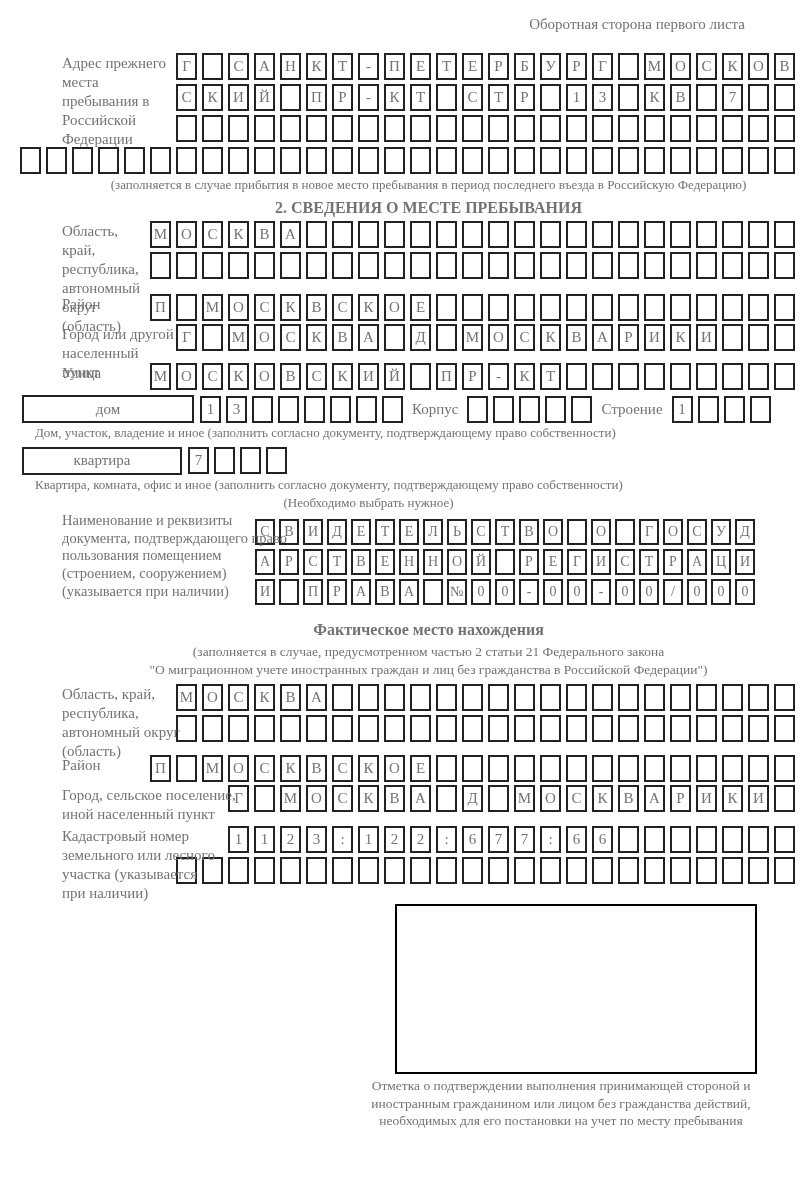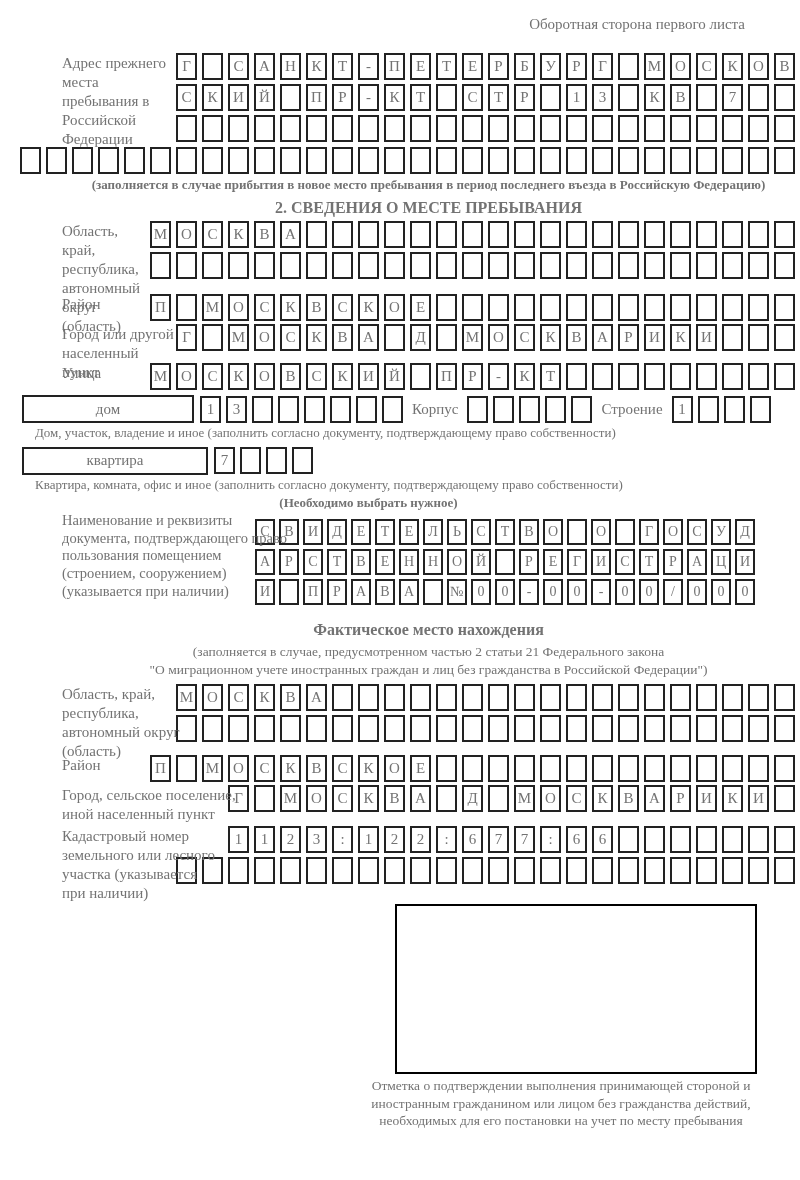--- a/index.html
+++ b/index.html
@@ -18,28 +18,28 @@
     font-size:15px;line-height:1;background:#fff;
   }
   .cells.small{gap:4px;}
   .cells.small .cell{width:20px;height:26px;font-size:14px;}
   .cellgroup{display:flex;flex-direction:column;gap:4px;align-items:flex-end;margin-left:auto;}
   
   .frow{position:relative;display:flex;margin-bottom:3px;}
   .flabel{position:absolute;left:0;top:1px;font-size:15px;line-height:1.26;}
   .fullrow{margin-left:-57px;margin-top:4px;}
   .small-note{font-size:13px;line-height:1.25;}
-  .center{text-align:center;font-weight:bold;}
+  .center{text-align:center;}
   .sec-title{text-align:center;font-weight:bold;font-size:16px;margin:6px 0 4px 0;}
   
   .inline-row{display:flex;align-items:center;gap:6px;margin-left:-40px;margin-top:5px;}
   .typebox{box-sizing:border-box;border:2px solid #222;height:28px;display:flex;
     align-items:center;justify-content:center;font-size:15px;background:#fff;flex:none;}
   .typebox.dom{width:172px;}
-  .typebox.kv{width:186px;}
+  .typebox.kv{width:160px;}
   .inline-label{font-size:15px;padding:0 3px;white-space:nowrap;}
   .note-indent{margin-left:-27px;margin-top:2px;}
   
   .stay-row{display:flex;align-items:center;margin-left:-24px;margin-top:5px;font-size:15px;}
   .checkbox{box-sizing:border-box;width:24px;height:28px;border:2px solid #222;flex:none;
     display:flex;align-items:center;justify-content:center;font-size:15px;margin:0 14px;}
   .opt-label{margin-right:16px;}
   .doc-label{width:232px;font-size:14.5px;line-height:1.22;}
   .doc-group{margin-right:40px;}
   

